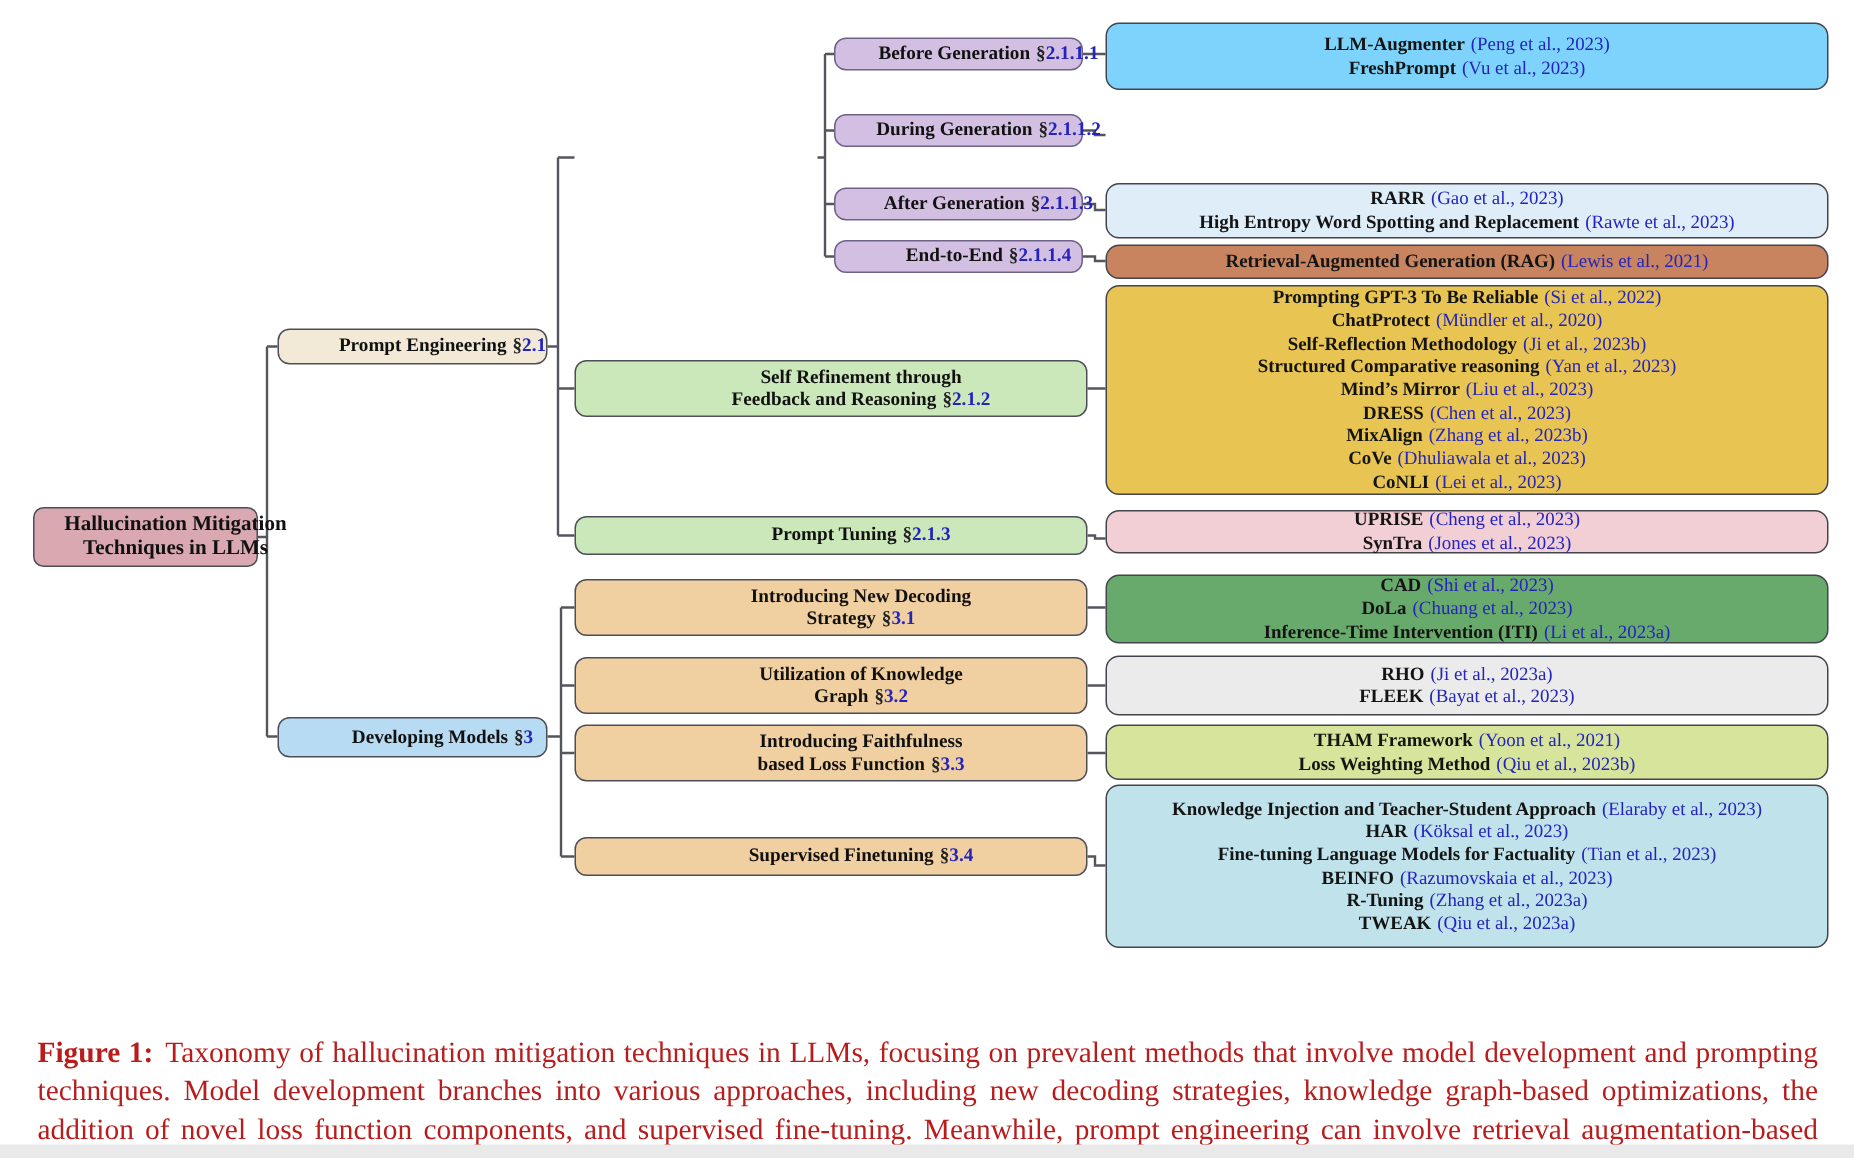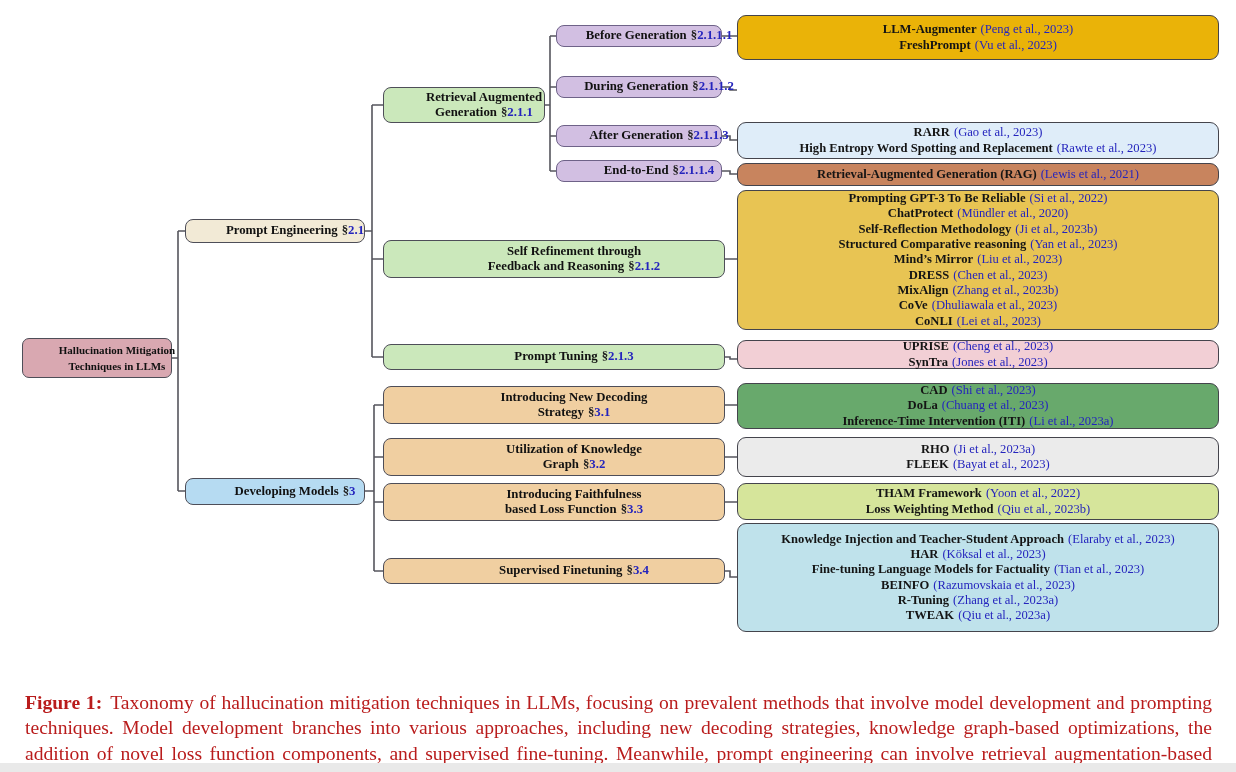--- a/index.html
+++ b/index.html
@@ -8,36 +8,36 @@
   svg.wires{position:absolute;left:0;top:0;width:1236px;height:772px;pointer-events:none;}
 
   
   .node{position:absolute;box-sizing:border-box;display:flex;flex-direction:column;
         justify-content:center;align-items:center;border:1.4px solid #4e4e58;
         border-radius:8px;text-align:center;font-weight:bold;color:#111;
         font-size:12.8px;line-height:15.5px;white-space:nowrap;padding-left:40px;}
   .node .sectwrap{margin-left:4px;}
   .sect-num{color:#2424bd;}
   .sect-mark{color:#222;}
-  .root{background:#d9a8b1;font-size:11px;line-height:16.5px;border-radius:7px;}
+  .root{background:#d9a8b1;font-size:14px;line-height:16.5px;border-radius:7px;}
   .cream{background:#f2ead6;}
   .blue2{background:#b6dbf2;}
   .green2{background:#cbe8bb;}
   .tan{background:#f0cfa1;}
   .purple{background:#d2bfe2;border-color:#6e6288;}
 
   
   .leaf{position:absolute;box-sizing:border-box;display:flex;flex-direction:column;
         justify-content:center;align-items:center;border:1.4px solid #44444c;
         border-radius:9px;text-align:center;font-size:12.6px;line-height:15.3px;
         white-space:nowrap;padding:1px 4px;}
   .entry{color:#141414;}
   .ename{font-weight:bold;color:#141414;}
   .ecite{color:#2424bd;margin-left:4px;}
-  .l-orange{background:#eab308;}
+  .l-orange{background:#7dd3fc;}
   .l-peach{background:#f8e4d0;}
   .l-lblue{background:#dfedf9;}
   .l-brown{background:#c8845e;}
   .l-yellow{background:#e8c453;}
   .l-pink{background:#f2cfd5;}
   .l-green{background:#68a96c;}
   .l-gray{background:#ebebeb;}
   .l-ygreen{background:#d6e59b;}
   .l-cyan{background:#bfe2eb;}
 
@@ -75,24 +75,20 @@
     <div><span>Techniques in LLMs</span></div>
   </div>
 
   <div class="node cream" style="left:185px;top:219px;width:180px;height:24px">
     <div><span>Prompt Engineering</span><span class="sectwrap"><span class="sect-mark">§</span><span class="sect-num">2.1</span></span></div>
   </div>
   <div class="node blue2" style="left:185px;top:478px;width:180px;height:27px">
     <div><span>Developing Models</span><span class="sectwrap"><span class="sect-mark">§</span><span class="sect-num">3</span></span></div>
   </div>
 
-  <div class="node green2" style="left:383px;top:87px;width:162px;height:36px">
-    <div><span>Retrieval Augmented</span></div>
-    <div><span>Generation</span><span class="sectwrap"><span class="sect-mark">§</span><span class="sect-num">2.1.1</span></span></div>
-  </div>
   <div class="node green2" style="left:383px;top:240px;width:342px;height:38px">
     <div><span>Self Refinement through</span></div>
     <div><span>Feedback and Reasoning</span><span class="sectwrap"><span class="sect-mark">§</span><span class="sect-num">2.1.2</span></span></div>
   </div>
   <div class="node green2" style="left:383px;top:344px;width:342px;height:26px">
     <div><span>Prompt Tuning</span><span class="sectwrap"><span class="sect-mark">§</span><span class="sect-num">2.1.3</span></span></div>
   </div>
 
   <div class="node tan" style="left:383px;top:386px;width:342px;height:38px">
     <div><span>Introducing New Decoding</span></div>
@@ -160,21 +156,21 @@
       <div class="entry"><span class="ename">DoLa</span><span class="ecite">(Chuang et al., 2023)</span></div>
       <div class="entry"><span class="ename">Inference-Time Intervention (ITI)</span><span class="ecite">(Li et al., 2023a)</span></div>
     </div>
   <div class="leaf l-gray" style="left:737px;top:437px;width:482px;height:40px">
 
   <div class="entry"><span class="ename">RHO</span><span class="ecite">(Ji et al., 2023a)</span></div>
       <div class="entry"><span class="ename">FLEEK</span><span class="ecite">(Bayat et al., 2023)</span></div>
     </div>
   <div class="leaf l-ygreen" style="left:737px;top:483px;width:482px;height:37px">
 
-  <div class="entry"><span class="ename">THAM Framework</span><span class="ecite">(Yoon et al., 2022)</span></div>
+  <div class="entry"><span class="ename">THAM Framework</span><span class="ecite">(Yoon et al., 2021)</span></div>
       <div class="entry"><span class="ename">Loss Weighting Method</span><span class="ecite">(Qiu et al., 2023b)</span></div>
     </div>
   <div class="leaf l-cyan" style="left:737px;top:523px;width:482px;height:109px">
 
   <div class="entry"><span class="ename">Knowledge Injection and Teacher-Student Approach</span><span class="ecite">(Elaraby et al., 2023)</span></div>
       <div class="entry"><span class="ename">HAR</span><span class="ecite">(Köksal et al., 2023)</span></div>
       <div class="entry"><span class="ename">Fine-tuning Language Models for Factuality</span><span class="ecite">(Tian et al., 2023)</span></div>
       <div class="entry"><span class="ename">BEINFO</span><span class="ecite">(Razumovskaia et al., 2023)</span></div>
       <div class="entry"><span class="ename">R-Tuning</span><span class="ecite">(Zhang et al., 2023a)</span></div>
       <div class="entry"><span class="ename">TWEAK</span><span class="ecite">(Qiu et al., 2023a)</span></div>

